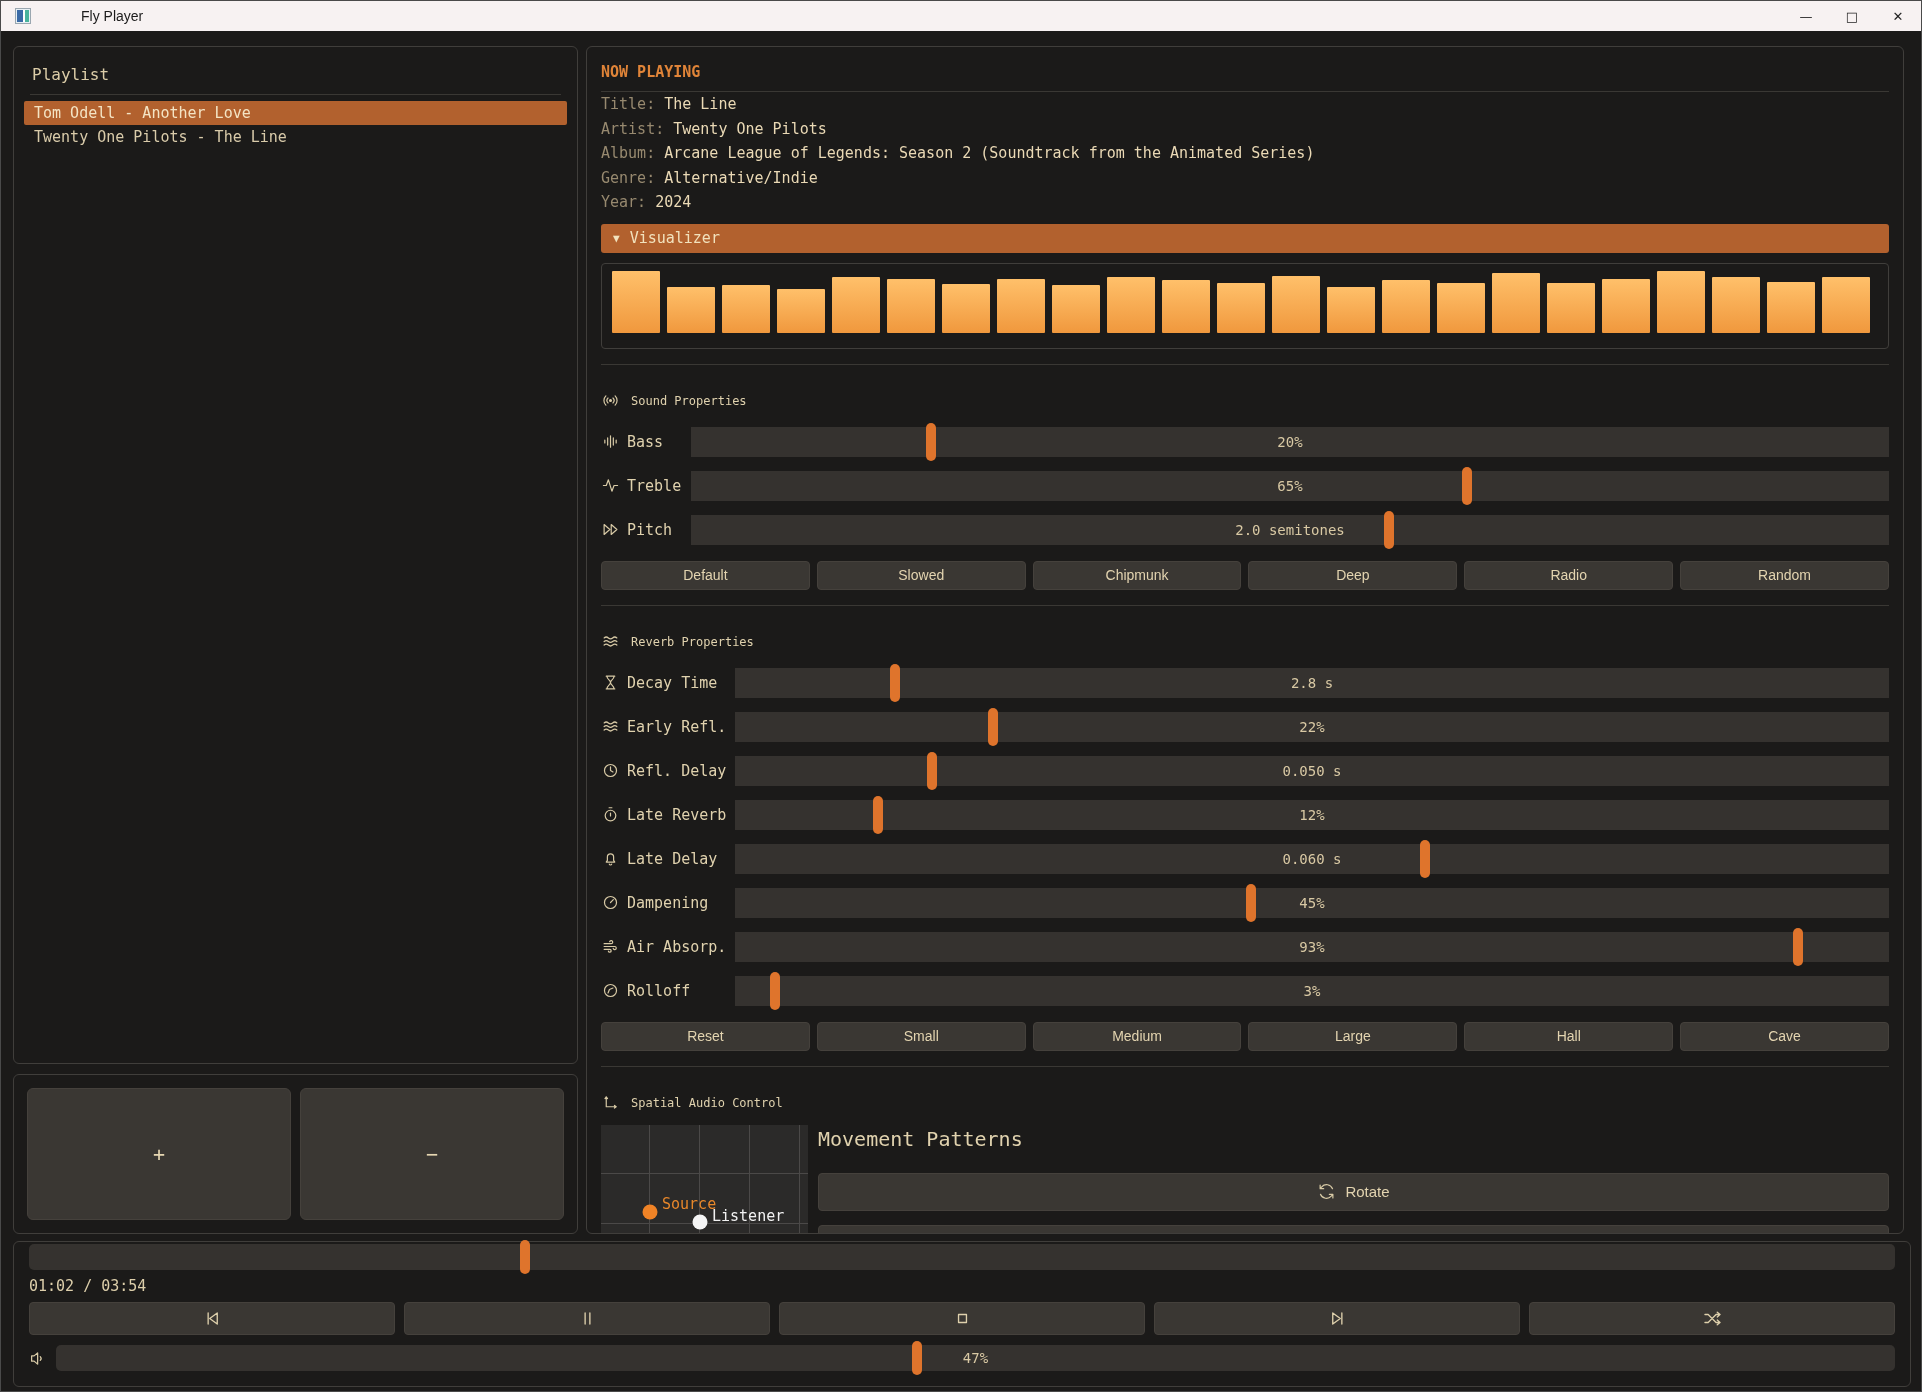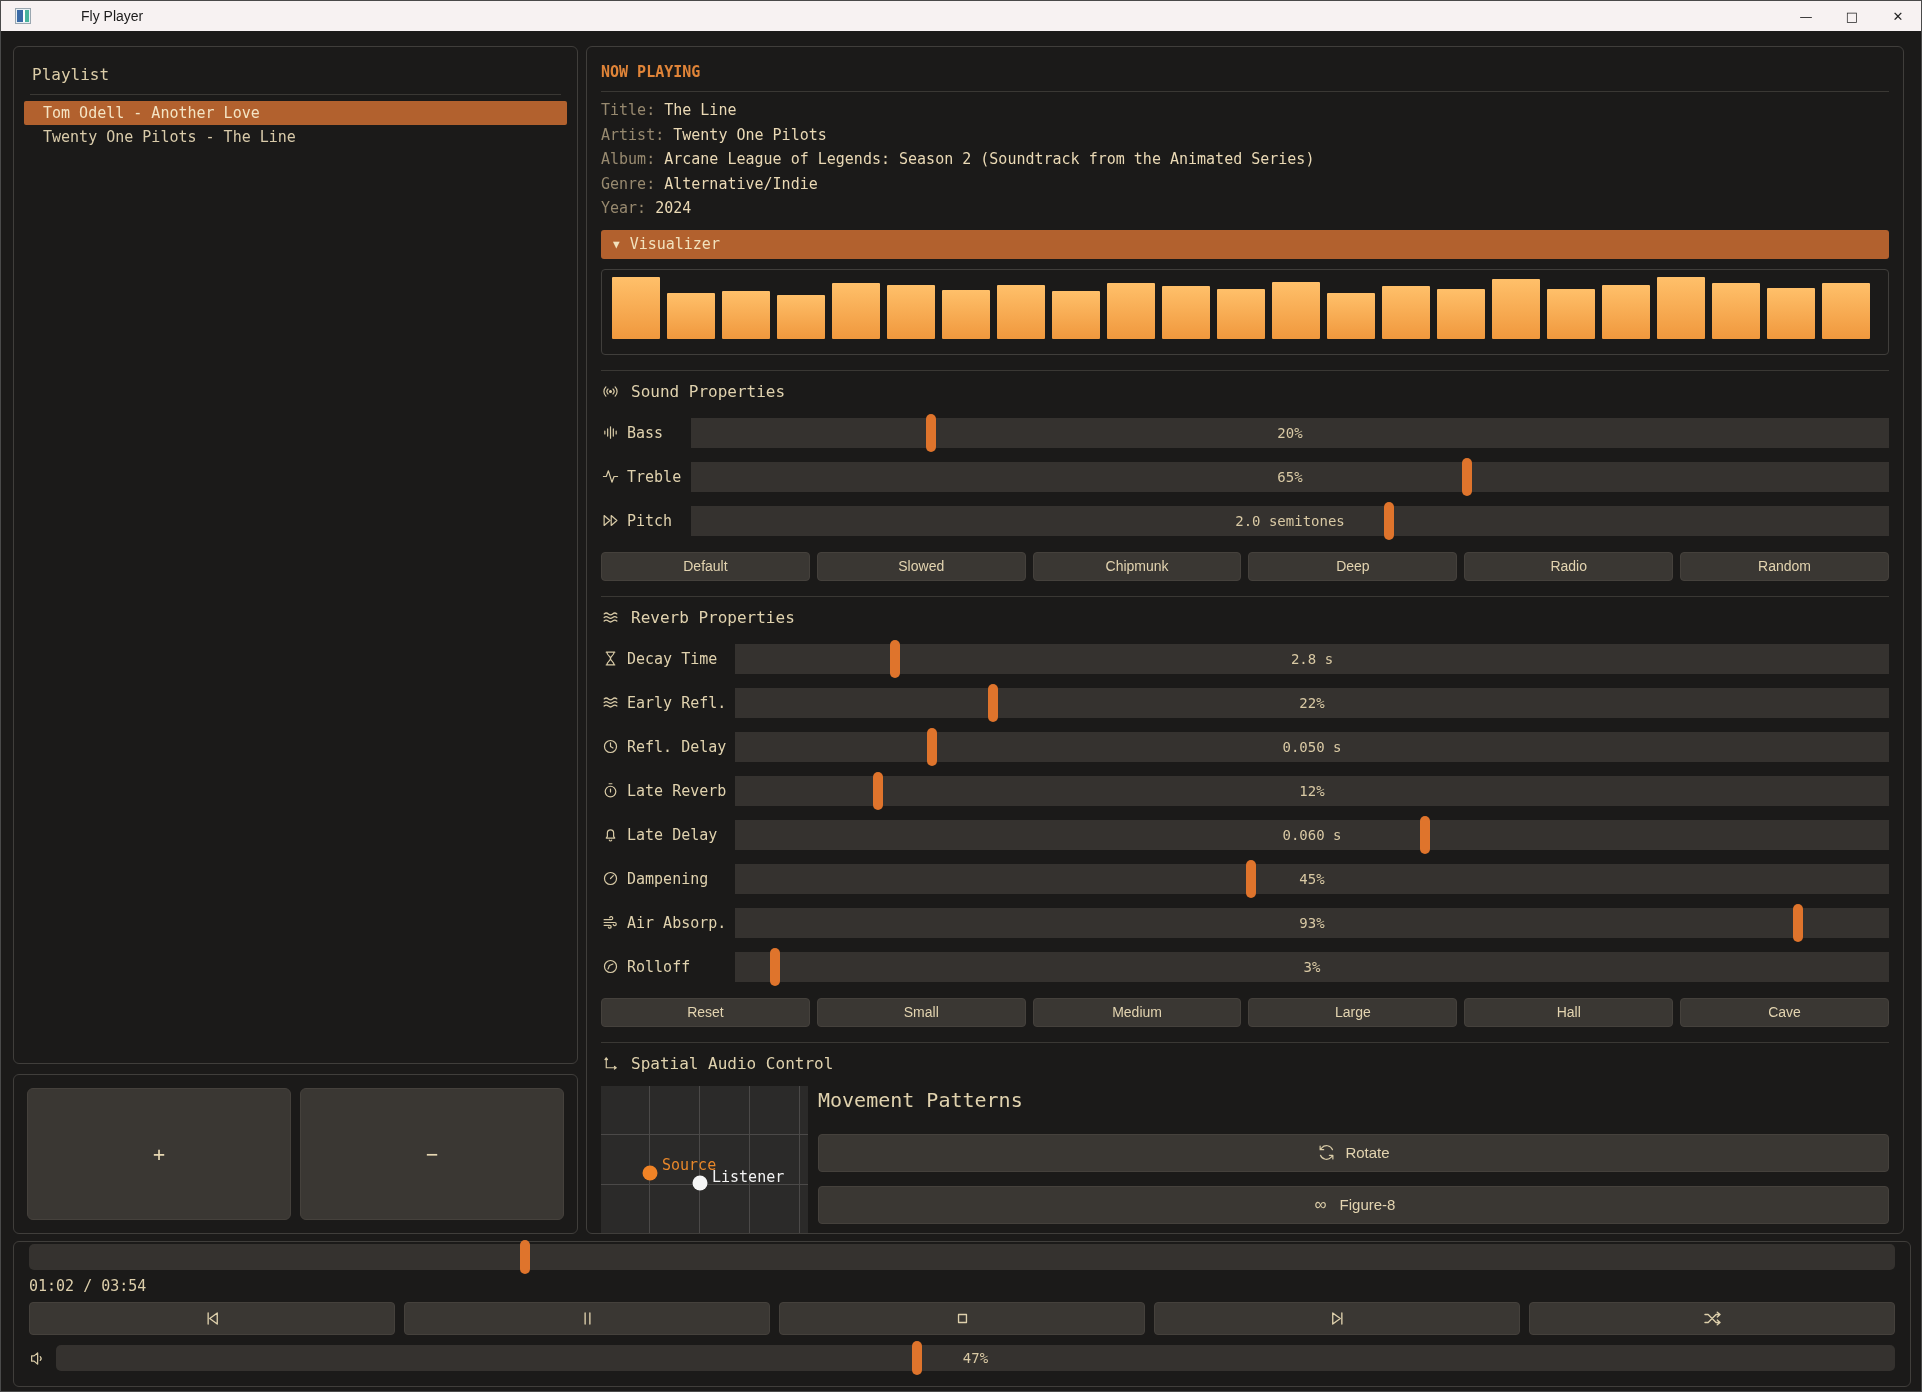--- a/index.html
+++ b/index.html
@@ -19,46 +19,46 @@
 
   .app { position:relative; flex:1; }
 
   .panel { position:absolute; border:1px solid #403e3b; border-radius:6px; background:#1b1a19; }
 
   
   #playlist-panel { left:12px; top:15px; width:565px; height:1018px; padding:10px 16px; }
   .sectionhead { font-size:16px; color:#dccdа8; color:#dccda8; padding:8px 0 10px 2px; }
   .hdivider { height:1px; background:#3a3834; }
   .plist { margin-top:6px; }
-  .plitem { height:24px; line-height:24px; padding:0 19px; font-size:15px; color:#d9cbaa;
+  .plitem { height:24px; line-height:24px; padding:0 10px; font-size:15px; color:#d9cbaa;
             border-radius:2px; margin:0 -6px; white-space:nowrap; }
   .plitem.selected { background:#b2612e; color:#f4e4c4; }
 
   
   #playlist-buttons { left:12px; top:1043px; width:565px; height:160px; padding:13px; display:flex; gap:9px; }
   .bigbtn { flex:1; background:#3a3733; border:1px solid #45413c; border-radius:6px; color:#e6d7b2;
             font-size:20px; display:flex; align-items:center; justify-content:center; cursor:default; font-family:inherit; }
 
   
   #main-panel { left:585px; top:15px; width:1318px; height:1188px; padding:12px 14px; overflow:hidden; }
   .np-head { font-size:15px; font-weight:bold; color:#e08438; padding:4px 0 10px 0; }
-  .meta { margin-top:6px; }
+  .meta { }
   .metarow { line-height:24.5px; font-size:15px; }
   .mlabel { color:#97896f; }
   .mvalue { color:#ead9b5; }
 
   .vizheader { margin-top:9px; height:29px; background:#b2612e; border-radius:3px; display:flex;
                align-items:center; padding:0 12px; gap:10px; color:#f2e2bd; font-size:15px; cursor:default; }
   .vizheader .tri { font-size:11px; }
   .vizpanel { margin-top:10px; height:86px; border:1px solid #403e3b; border-radius:4px;
               display:flex; align-items:flex-end; gap:7px; padding:0 10px 15px 10px; overflow:hidden; }
   .bar { width:48px; flex:none; background:linear-gradient(#ffc06a,#f0983d); border-radius:1px; }
 
   .secdivider { height:1px; background:#3a3834; margin-top:15px; }
-  .prophead { display:flex; align-items:center; gap:12px; font-size:16px; color:#e0d2ae; margin-top:9px; height:24px; }
+  .prophead { display:flex; align-items:center; gap:12px; font-size:12px; color:#e0d2ae; margin-top:24px; height:24px; }
   .icn { width:18px; height:18px; display:inline-flex; align-items:center; justify-content:center; color:#d8caa6; flex:none; }
   .icn svg { width:17px; height:17px; }
 
   .srow { display:flex; align-items:center; margin-top:14px; height:30px; gap:8px; }
   .slabel { font-size:15px; color:#e0d2ae; flex:none; }
   #sound-rows .slabel { width:56px; }
   #reverb-rows .slabel { width:100px; }
   .track { position:relative; flex:1; height:30px; background:#35322f; border-radius:0; }
   .sval { position:absolute; left:0; right:0; top:50%; transform:translateY(-50%);
           text-align:center; font-size:14px; color:#d9c9a4; }

